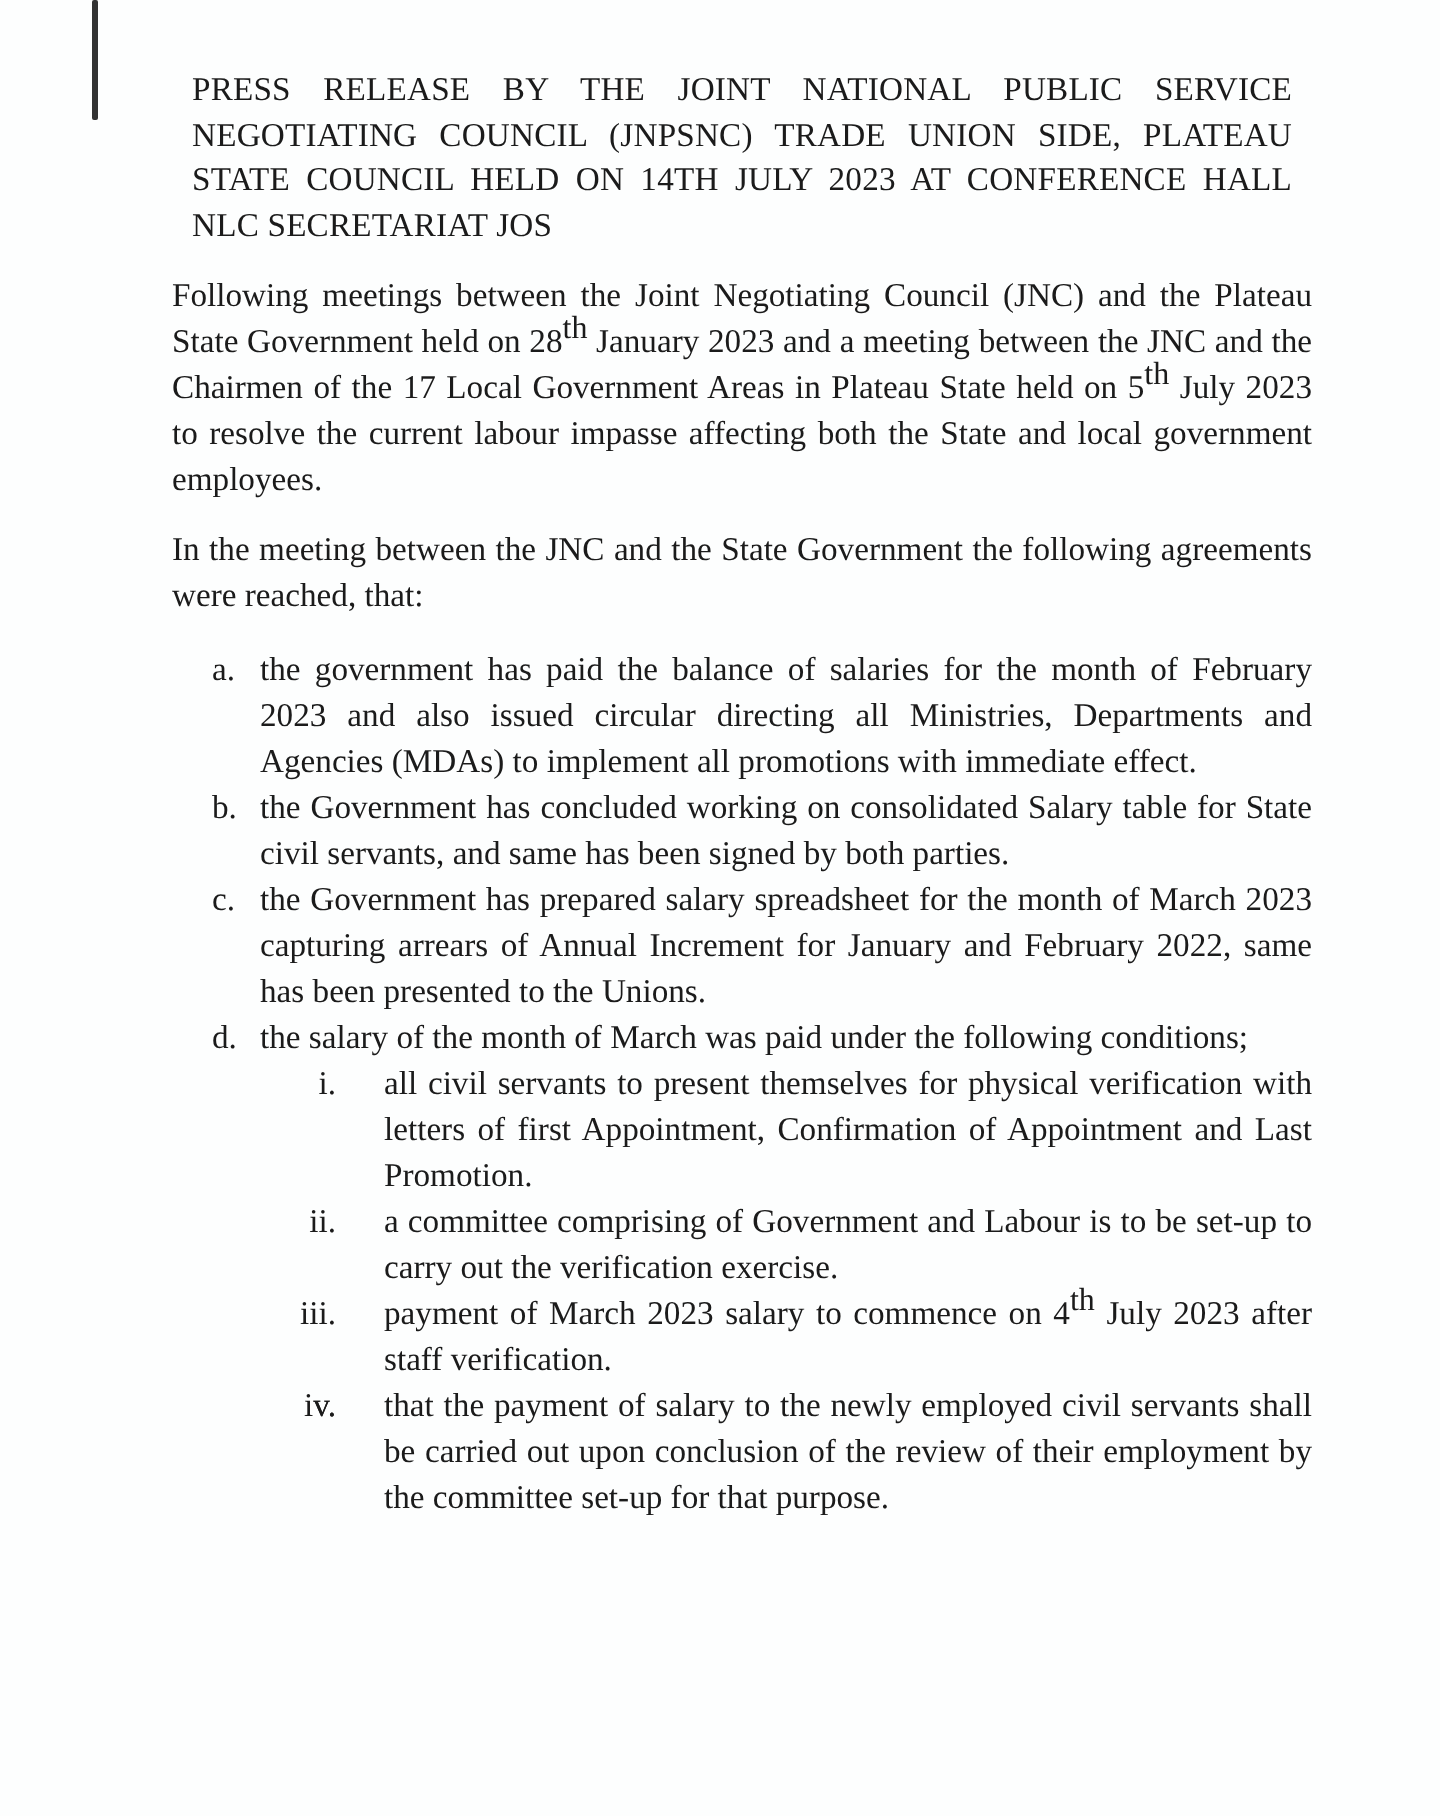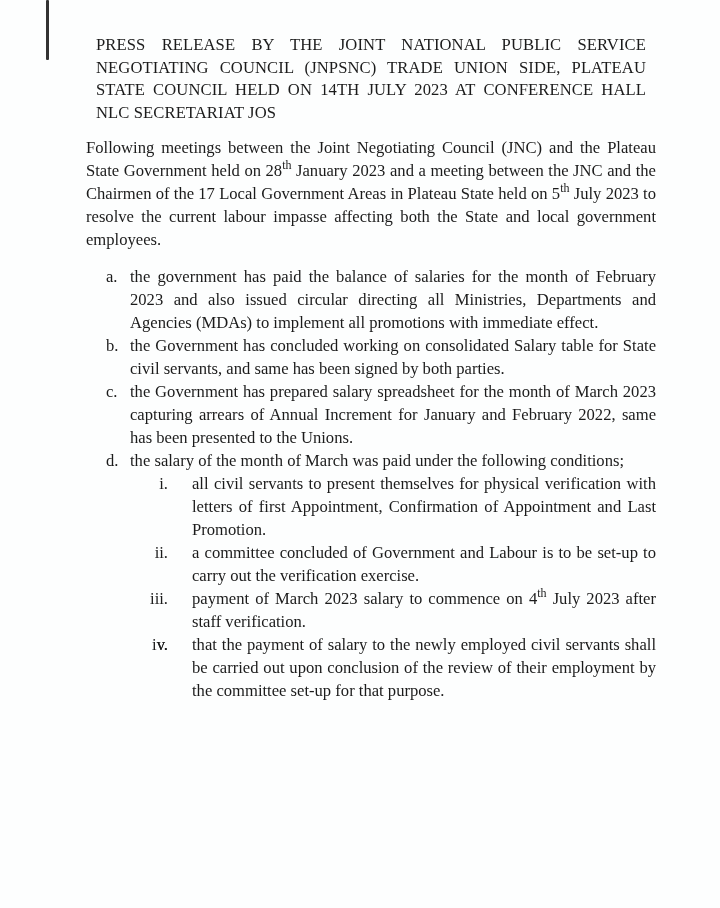--- a/index.html
+++ b/index.html
@@ -18,47 +18,48 @@
     position: absolute; left: 86px; top: 24px; width: 570px;
     font-size: 16.6px; line-height: 23px;
   }
   .title {
     margin: 10px; font-weight: normal; font-size: 16.6px; line-height: 22.5px;
     text-align: justify; text-align-last: left; letter-spacing: 0.1px;
   }
   .para {
     margin: 12px 0 0 0; text-align: justify;
   }
-  sup { font-size: 12px; line-height: 0; vertical-align: 7px; }
+  sup { font-size: 16px; line-height: 0; vertical-align: 7px; }
   ol.alpha { list-style: none; margin: 14px 0 0 0; padding: 0; }
   ol.alpha > li { position: relative; padding-left: 44px; text-align: justify; }
   ol.alpha > li > .marker { position: absolute; left: 20px; top: 0; }
   ol.roman { list-style: none; margin: 0; padding: 0; }
   ol.roman > li { position: relative; padding-left: 62px; text-align: justify; }
   ol.roman > li > .marker { position: absolute; left: 0; width: 38px; text-align: right; top: 0; }
   .pre-d { text-align: right; }
 </style>
 </head>
 <body>
 
 <div class="binder-mark"></div>
 
 <div class="page">
   <h1 class="title">PRESS RELEASE BY THE JOINT NATIONAL PUBLIC SERVICE NEGOTIATING COUNCIL (JNPSNC) TRADE UNION SIDE, PLATEAU STATE COUNCIL HELD ON 14TH JULY 2023 AT CONFERENCE HALL NLC SECRETARIAT JOS</h1>
 
   <p class="para"><span>Following meetings between the Joint Negotiating Council (JNC) and the Plateau State Government held on 28</span><sup>th</sup><span> January 2023 and a meeting between the JNC and the Chairmen of the 17 Local Government Areas in Plateau State held on 5</span><sup>th</sup><span> July 2023 to resolve the current labour impasse affecting both the State and local government employees.</span></p>
 
+  <p class="para">In the meeting between the JNC and the State Government the following agreements were reached, that:</p>
 
   <ol class="alpha">
     <li><span class="marker">a.</span><span>the government has paid the balance of salaries for the month of February 2023 and also issued circular directing all Ministries, Departments and Agencies (MDAs) to implement all promotions with immediate effect.</span></li>
     <li><span class="marker">b.</span><span>the Government has concluded working on consolidated Salary table for State civil servants, and same has been signed by both parties.</span></li>
     <li><span class="marker">c.</span><span>the Government has prepared salary spreadsheet for the month of March 2023 capturing arrears of Annual Increment for January and February 2022, same has been presented to the Unions.</span></li>
     <li><span class="marker">d.</span><span class="pre-d">the salary of the month of March was paid under the following conditions;</span>
       <ol class="roman">
         <li><span class="marker">i.</span><span>all civil servants to present themselves for physical verification with letters of first Appointment, Confirmation of Appointment and Last Promotion.</span></li>
-        <li><span class="marker">ii.</span><span>a committee concluded of Government and Labour is to be set-up to carry out the verification exercise.</span></li>
+        <li><span class="marker">ii.</span><span>a committee comprising of Government and Labour is to be set-up to carry out the verification exercise.</span></li>
         <li><span class="marker">iii.</span><span>payment of March 2023 salary to commence on 4</span><sup>th</sup><span> July 2023 after staff verification.</span></li>
         <li><span class="marker">iv.</span></li>
         <li><span class="marker">v.</span><span>that the payment of salary to the newly employed civil servants shall be carried out upon conclusion of the review of their employment by the committee set-up for that purpose.</span></li>
       </ol>
     </li>
   </ol>
 </div>
 
 </body></html>

